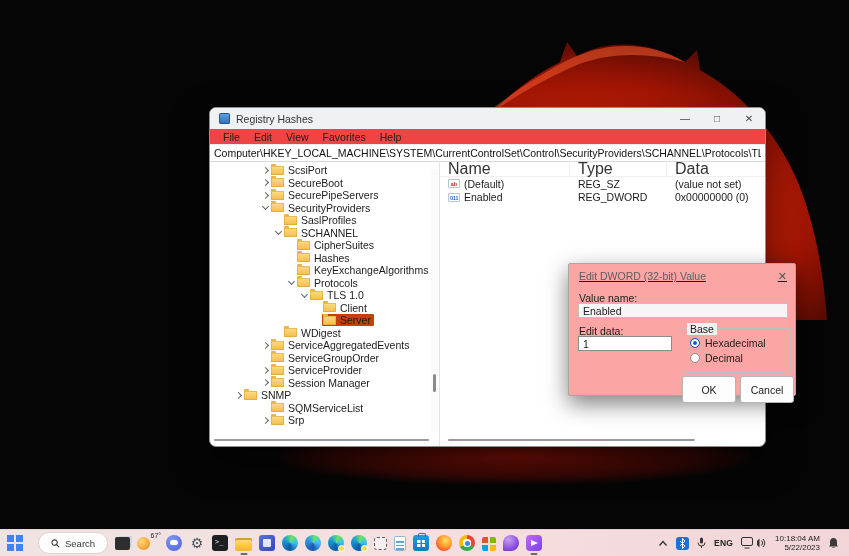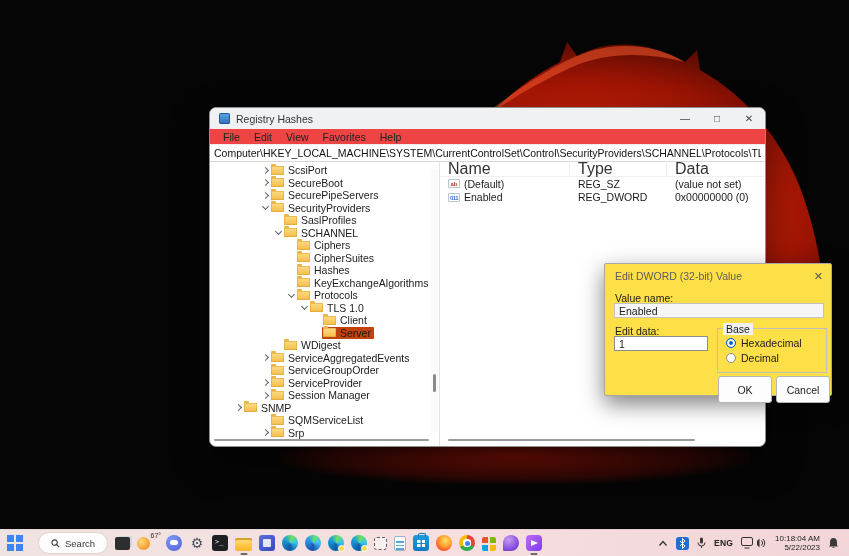--- a/index.html
+++ b/index.html
@@ -58,23 +58,23 @@
   .lrow .c{font-size:10.5px;color:#1b1b1b;padding-left:8px;box-sizing:border-box;white-space:nowrap;overflow:hidden;}
   .lrow .c:nth-child(1){width:130px;display:flex;align-items:center;}
   .lrow .c:nth-child(2){width:97px;}
   .lrow .c:nth-child(3){flex:1;}
   .vicon{width:12px;height:9px;flex:0 0 12px;margin-right:4px;border:1px solid #b9c4cf;border-radius:1px;
     font-size:6px;line-height:8px;text-align:center;background:#fff;box-sizing:border-box;font-weight:bold;}
   .vicon.sz{color:#c23b22;}
   .vicon.dw{color:#3b6ec2;letter-spacing:-0.5px;}
 
   
-  .dialog{position:absolute;left:604px;top:263px;width:228px;height:133px;z-index:3;
-    background:#fde047;border:1px solid #a7a7a7;border-radius:2px;box-sizing:border-box;
-    box-shadow:0 8px 22px rgba(0,0,0,.5);font-size:10.5px;color:#1b1b1b;}
+  .dialog{position:absolute;left:568px;top:263px;width:228px;height:133px;z-index:3;
+    background:#fca5a5;border:1px solid #a7a7a7;border-radius:2px;box-sizing:border-box;
+    box-shadow:0 8px 22px rgba(0,0,0,.5);font-size:10.5px;color:#1b1b1b;text-decoration:underline;}
   .dlg-title{display:flex;align-items:center;padding:6px 8px 0 10px;color:#5d5d5d;}
   .dlg-close{margin-left:auto;color:#555;font-size:11px;line-height:11px;}
   .dlg-label{position:absolute;left:10px;}
   .lbl-name{top:28px;}
   .lbl-data{top:61px;}
   .fld{position:absolute;box-sizing:border-box;font-family:"Liberation Sans",sans-serif;font-size:10.5px;color:#222;padding:0 4px;}
   .fld-name{left:9px;top:39px;width:210px;height:15px;background:#f6f6f6;border:1px solid #c2c2c2;}
   .fld-data{left:9px;top:72px;width:94px;height:15px;background:#ffffff;border:1px solid #8c8c8c;}
   .base-group{position:absolute;left:112px;top:64px;width:108px;height:43px;border:1px solid #c0c0c0;}
   .base-legend{position:absolute;left:5px;top:-6px;background:#f0f0f0;padding:0 3px;}
@@ -237,27 +237,20 @@
               <span class="chev expanded"></span>
               <span class="hit">
                 <span class="folder"></span>
                 <span class="tlbl">SCHANNEL</span>
               </span>
             </div>
             <div class="titem" style="padding-left: 76px;">
               <span class="chev none"></span>
               <span class="hit">
                 <span class="folder"></span>
-                <span class="tlbl">Ciphers</span>
-              </span>
-            </div>
-            <div class="titem" style="padding-left: 76px;">
-              <span class="chev none"></span>
-              <span class="hit">
-                <span class="folder"></span>
                 <span class="tlbl">CipherSuites</span>
               </span>
             </div>
             <div class="titem" style="padding-left: 76px;">
               <span class="chev none"></span>
               <span class="hit">
                 <span class="folder"></span>
                 <span class="tlbl">Hashes</span>
               </span>
             </div>

